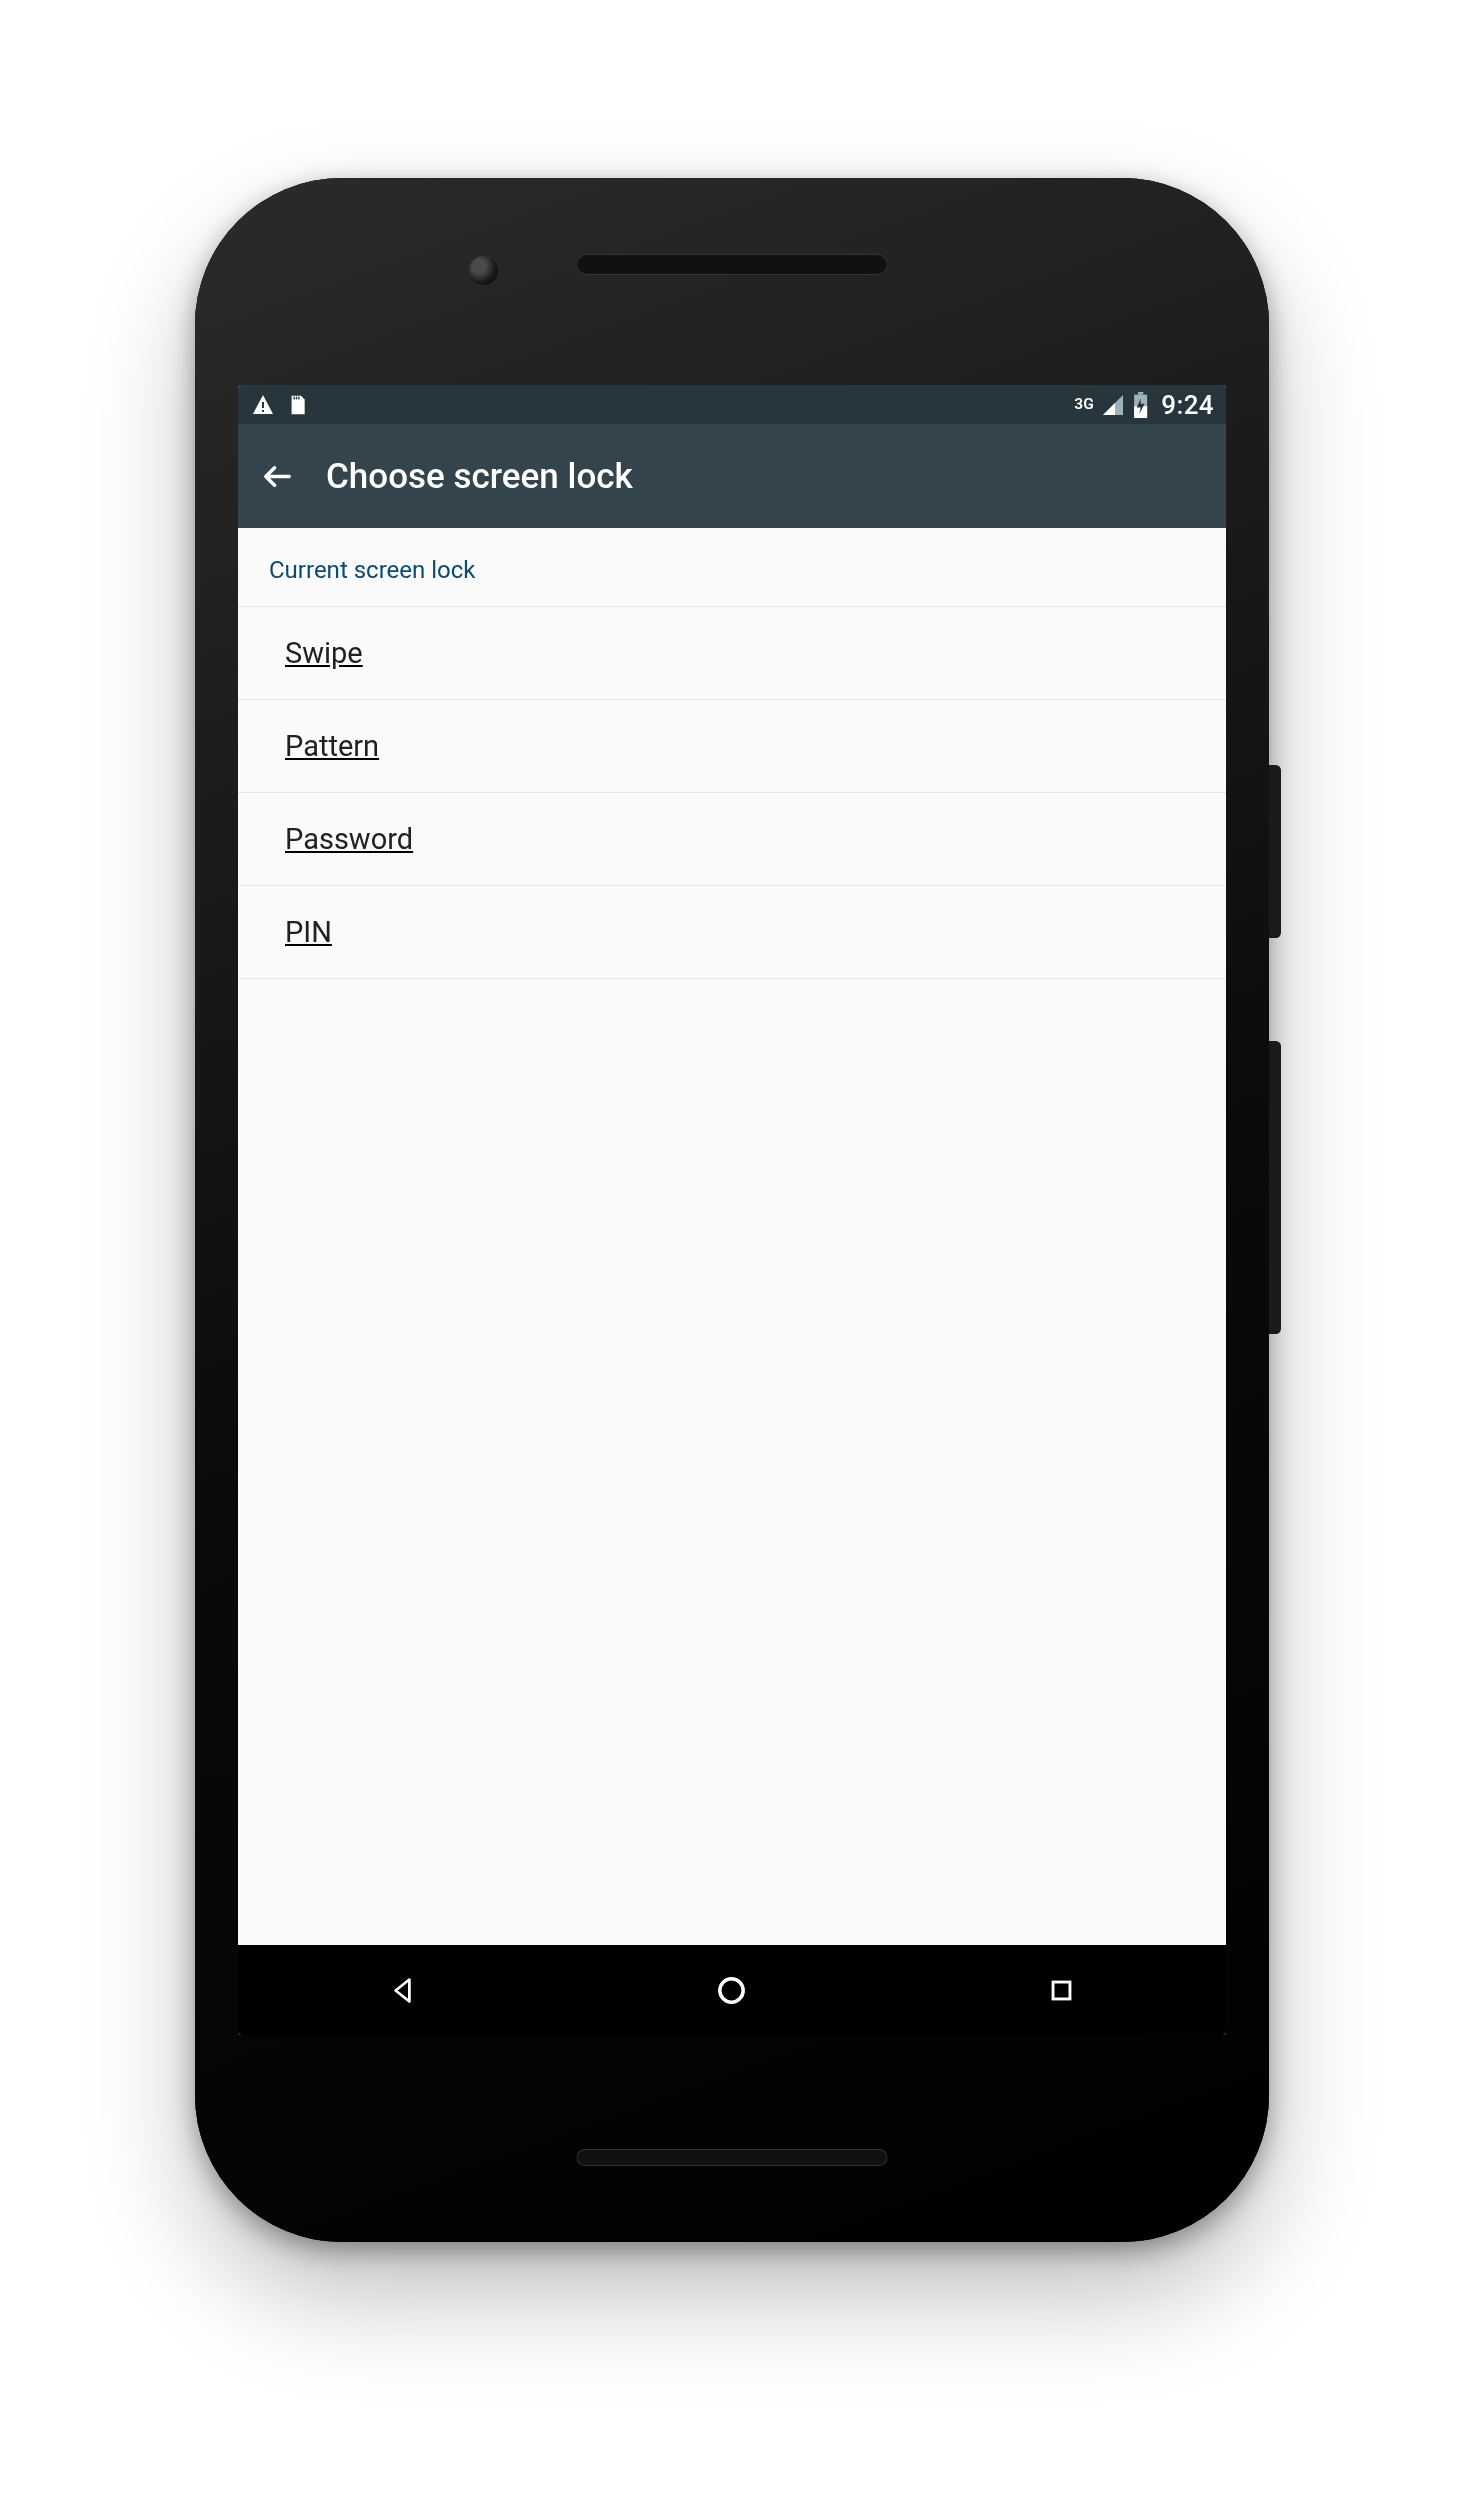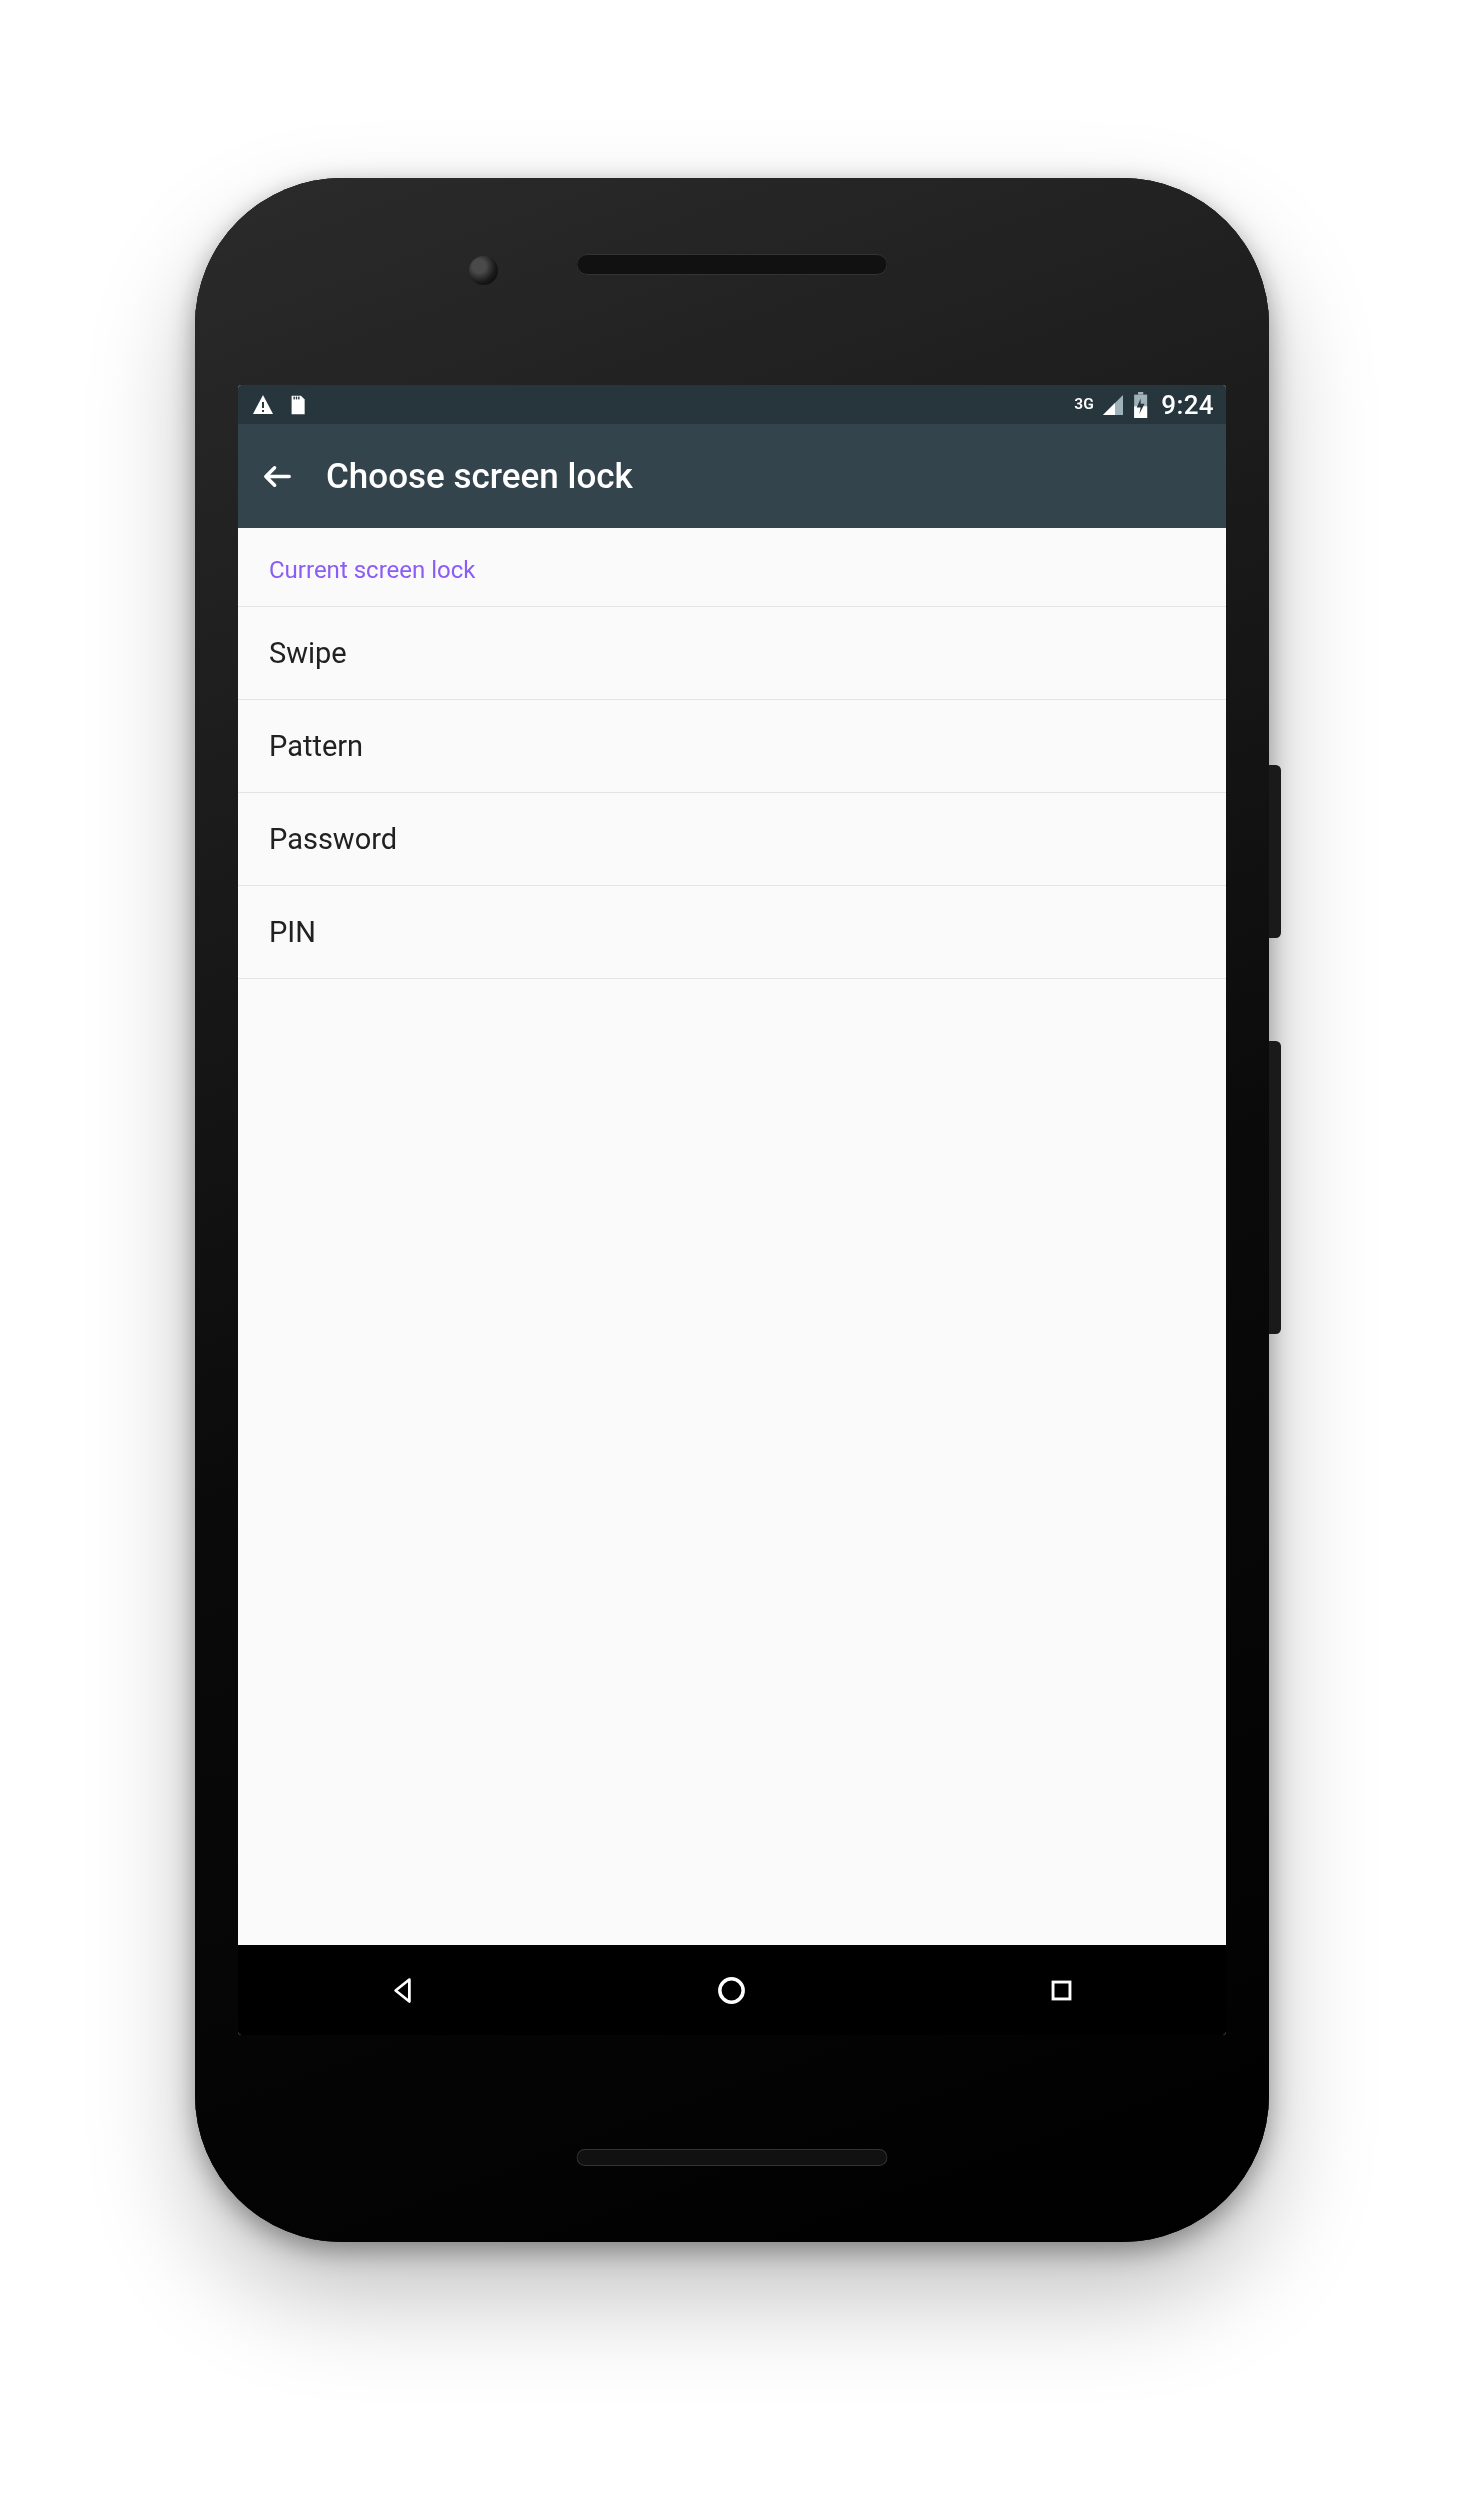--- a/index.html
+++ b/index.html
@@ -103,22 +103,22 @@
   .appbar-title { font-size:35px; font-weight:500; }
 
   
   .list { flex:1; background:#fafafa; }
   .row {
     padding:22.4px 31px 22.4px 31px;
     border-bottom:0.9px solid #e4e4e4;
     cursor:pointer;
   }
   .row .primary   { font-size:29px; color:#212121; }
-  .row .secondary { font-size:24px; color:#8b5cf6; margin-top:5.2px; }
-  .row.single { padding:29px 31px; }
+  .row .secondary { font-size:24px; color:#0c4a6e; margin-top:5.2px; }
+  .row.single { padding:29px 47px;text-decoration:underline; }
 
   
   .navbar {
     height:90px;
     background:#000;
     display:flex; align-items:center; justify-content:space-around;
   }
   .navbtn { width:41px; height:41px; display:flex; align-items:center; justify-content:center; cursor:pointer; }
   .navbtn svg { stroke:#fff; fill:none; stroke-width:3; }
 

